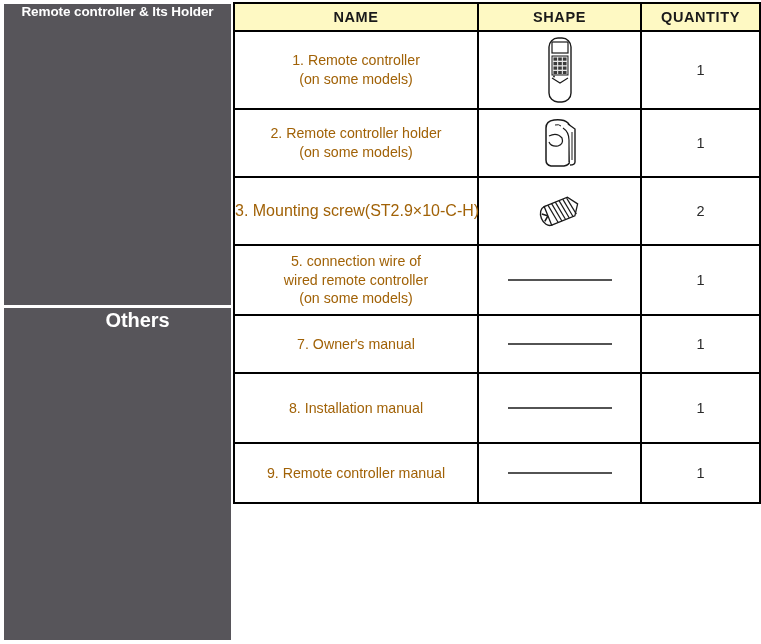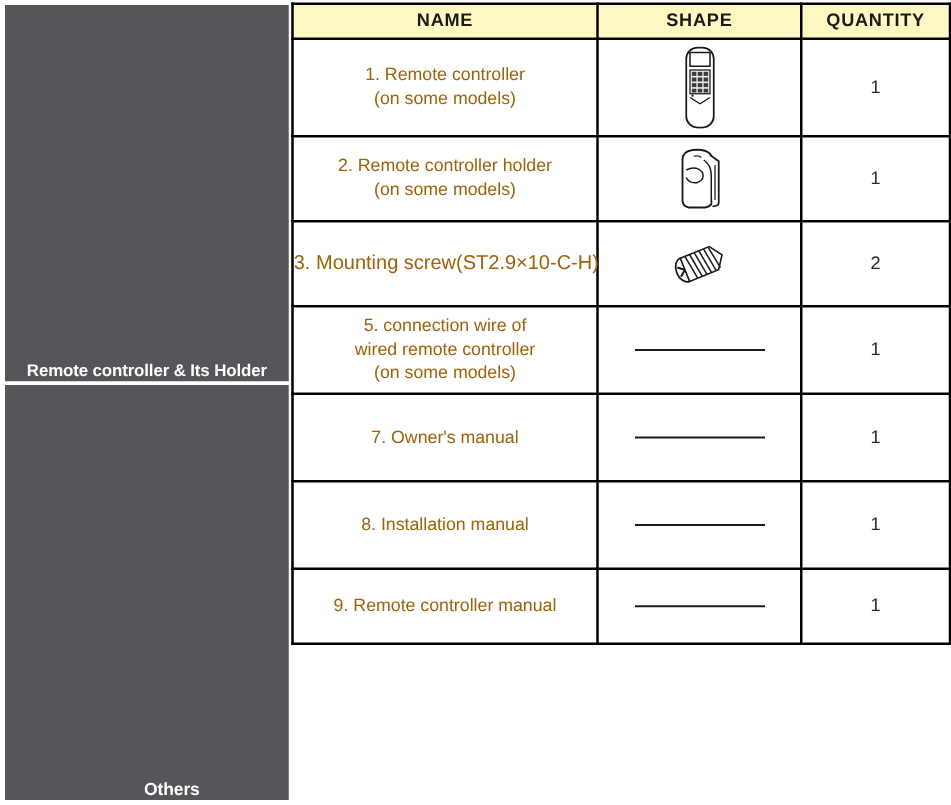--- a/index.html
+++ b/index.html
@@ -26,36 +26,36 @@
     top: 0;
     width: 231px;
     height: 644px;
   }
   .cat-block {
     position: absolute;
     left: 4px;
     width: 227px;
     background: #57555a;
     display: flex;
-    align-items: flex-end;
+    align-items: flex-start;
     justify-content: center;
     box-sizing: border-box;
   }
   .cat-block.first { top: 4px; height: 301px; }
   .cat-block.second { top: 308px; height: 332px; }
   .cat-label {
     color: #ffffff;
     font-weight: bold;
     font-size: 13.5px;
     letter-spacing: -0.1px;
     text-align: center;
     line-height: 1.2;
     white-space: nowrap;
   }
-  .cat-label.small { font-size: 14px; margin-left: 40px; }
+  .cat-label.small { font-size: 20px; margin-left: 40px; }
 
   
   .table-wrap {
     position: absolute;
     left: 231px;
     top: 0;
     width: 530px;
     height: 644px;
   }
   table.parts {
@@ -231,21 +231,21 @@
           <td class="shape-cell">
             <span class="art">
               <svg width="112" height="8" viewBox="0 0 112 8">
                 <line x1="4" y1="4" x2="108" y2="4" stroke="#1a1a1a" stroke-width="1.6"></line>
               </svg>
             </span>
           </td>
           <td class="qty-cell">1</td>
         </tr>
 
-        <tr style="height:70px">
+        <tr style="height:58px">
           <td class="name-cell">
             <span class="nm-line">7. Owner's manual</span>
           </td>
           <td class="shape-cell">
             <span class="art">
               <svg width="112" height="8" viewBox="0 0 112 8">
                 <line x1="4" y1="4" x2="108" y2="4" stroke="#1a1a1a" stroke-width="1.6"></line>
               </svg>
             </span>
           </td>

